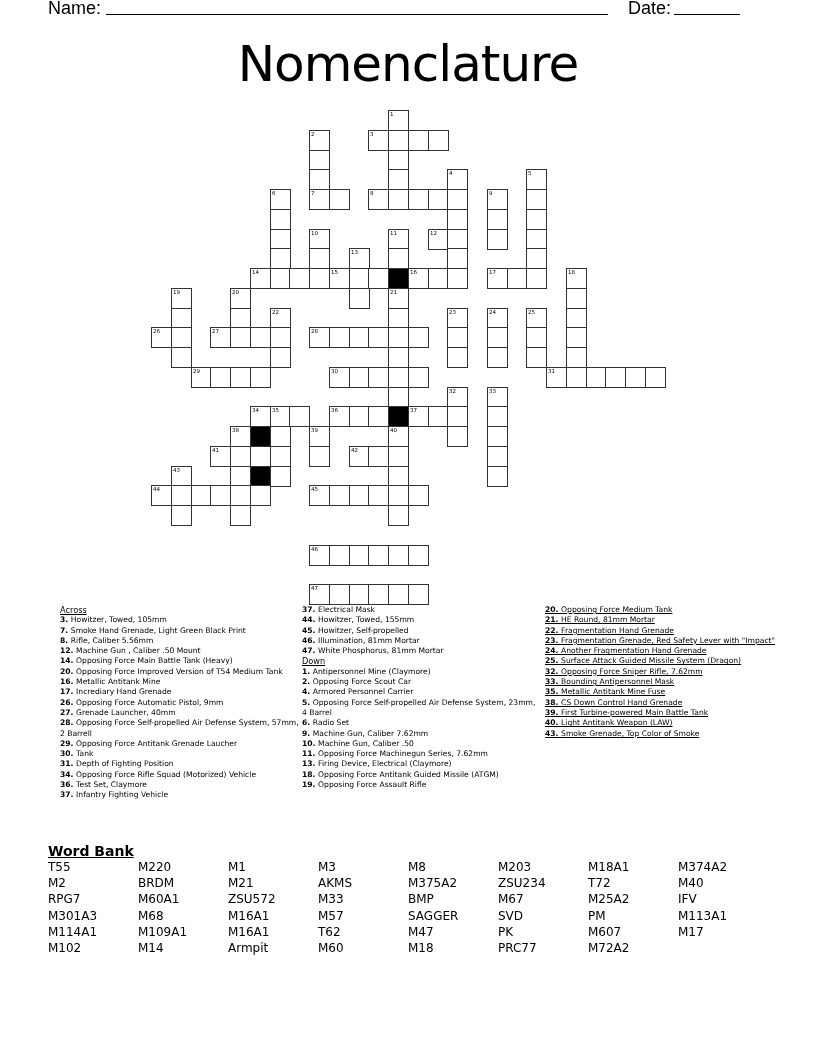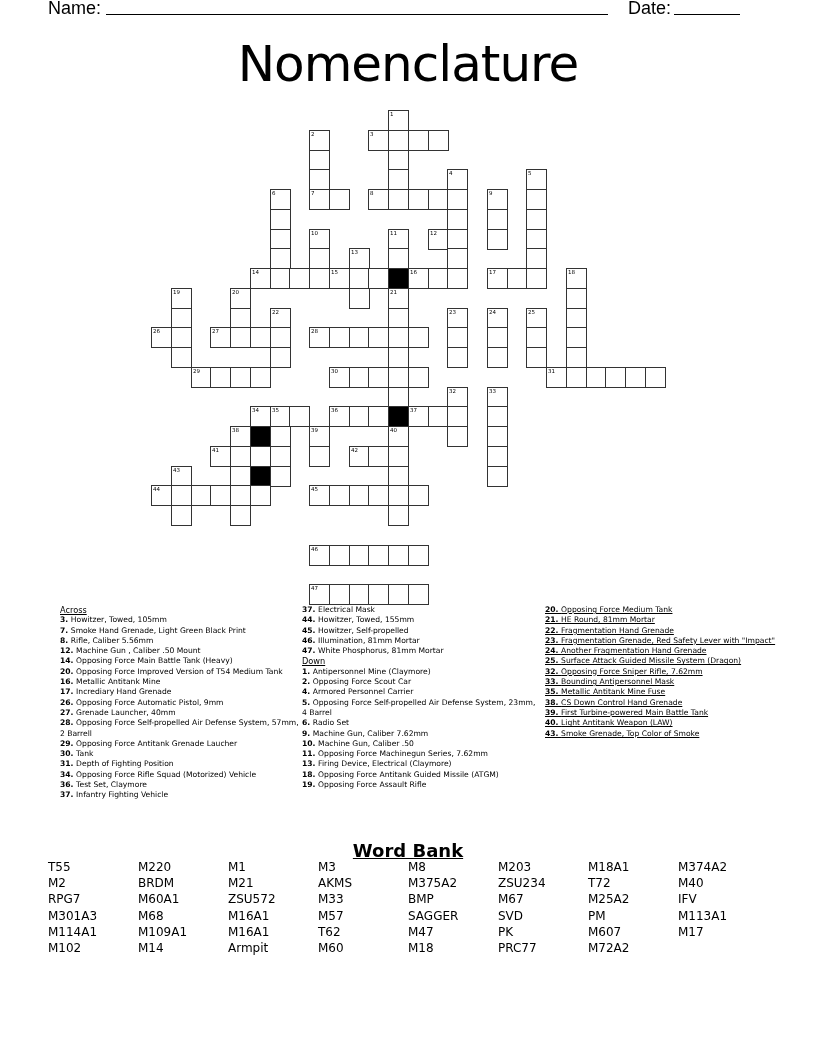--- a/index.html
+++ b/index.html
@@ -17,21 +17,21 @@
   .cell.black { background: #000; }
   .cell .num { position: absolute; left: 1px; top: 0px; font-family: "DejaVu Sans", sans-serif; font-size: 5.5px; line-height: 7px; color: #000; }
   .clues { position: absolute; top: 605px; font-family: "DejaVu Sans", sans-serif; font-size: 7.6px; line-height: 10.3px; margin-left: 12px; }
   .clues .heading { font-weight: normal; text-decoration: underline; font-size: 8.2px; }
   .clues .clue { margin: 0; }
   .clues .clue .n { font-weight: bold; }
   .col1 { left: 48px; width: 240px; }
   .col2 { left: 290px; width: 240px; }
   .col3 { left: 533px; width: 240px; text-decoration: underline; }
   .wordbank { position: absolute; top: 843px; left: 48px; width: 720px; font-family: "DejaVu Sans", sans-serif; }
-  .wordbank .wb-title { font-size: 18px; font-weight: bold; text-decoration: underline; line-height: 16px; text-align: center; }
+  .wordbank .wb-title { font-size: 14px; font-weight: bold; text-decoration: underline; line-height: 16px; }
   .wordbank .wb-grid { display: grid; grid-template-columns: repeat(8, 90px); font-size: 12px; line-height: 16.2px; }
 </style>
 </head>
 <body>
 
 <div class="header">
   <span class="name-label">Name:</span>
   <span class="name-line"></span>
   <span class="date-label">Date:</span>
   <span class="date-line"></span>

